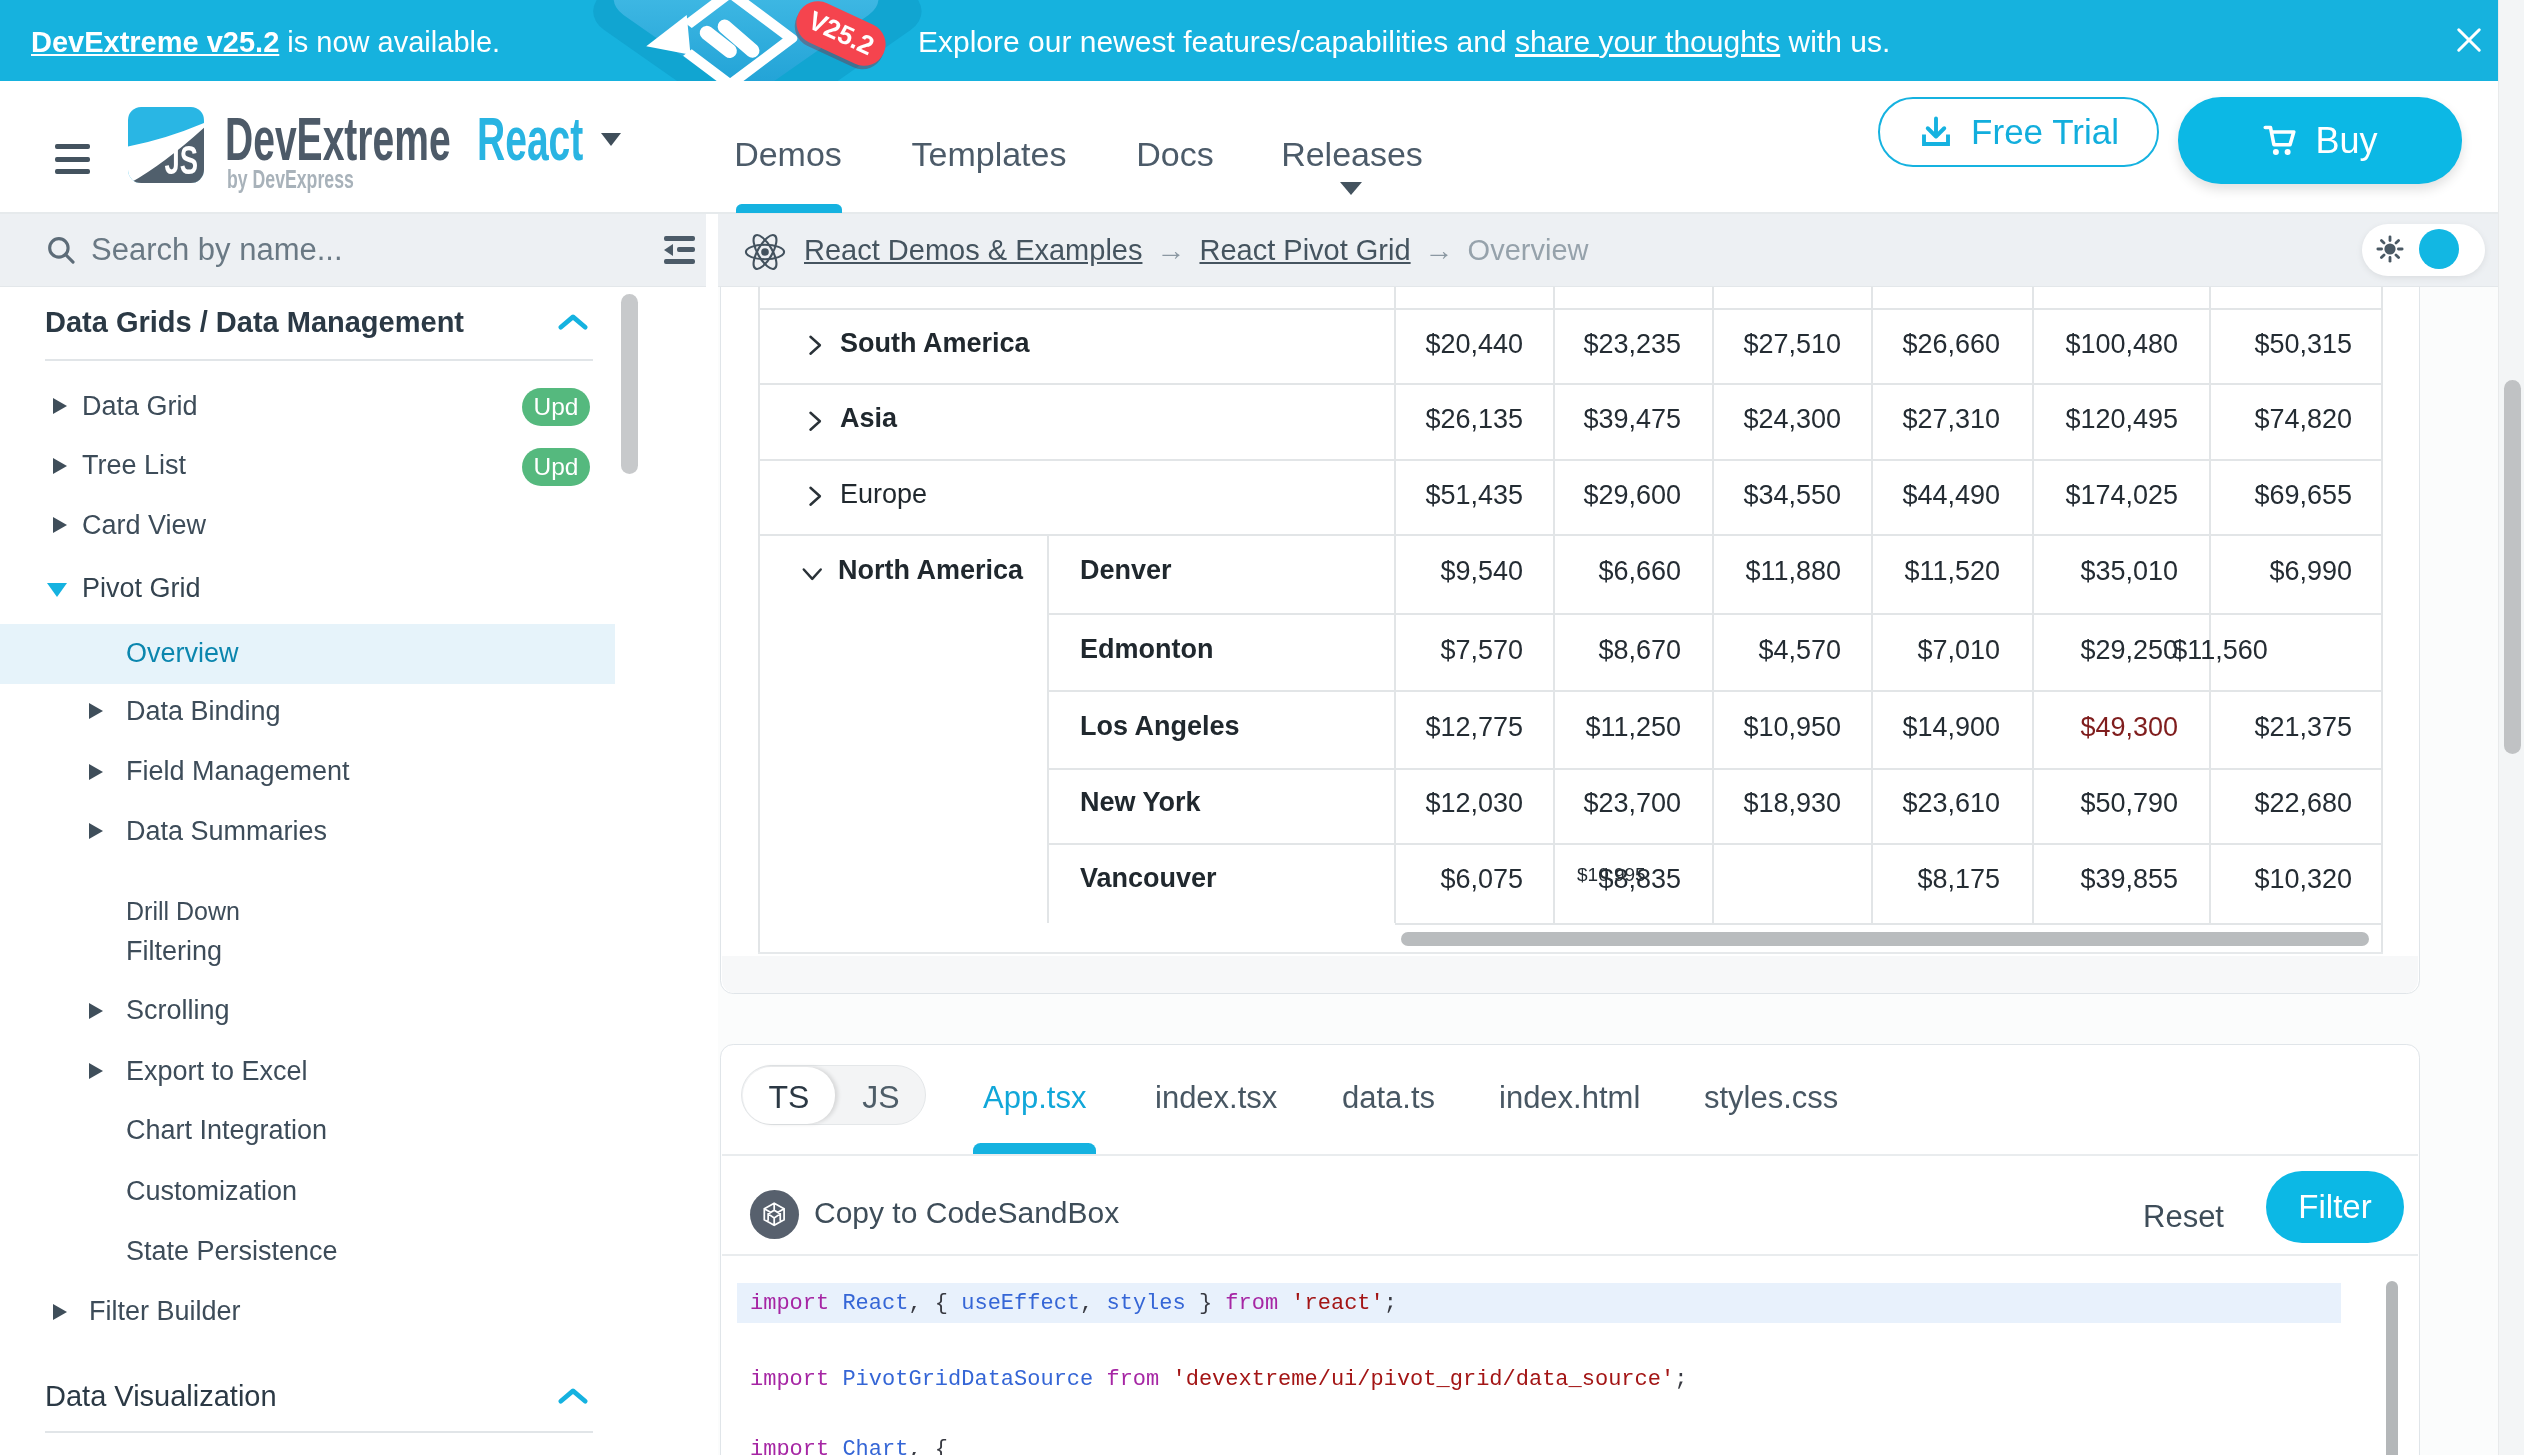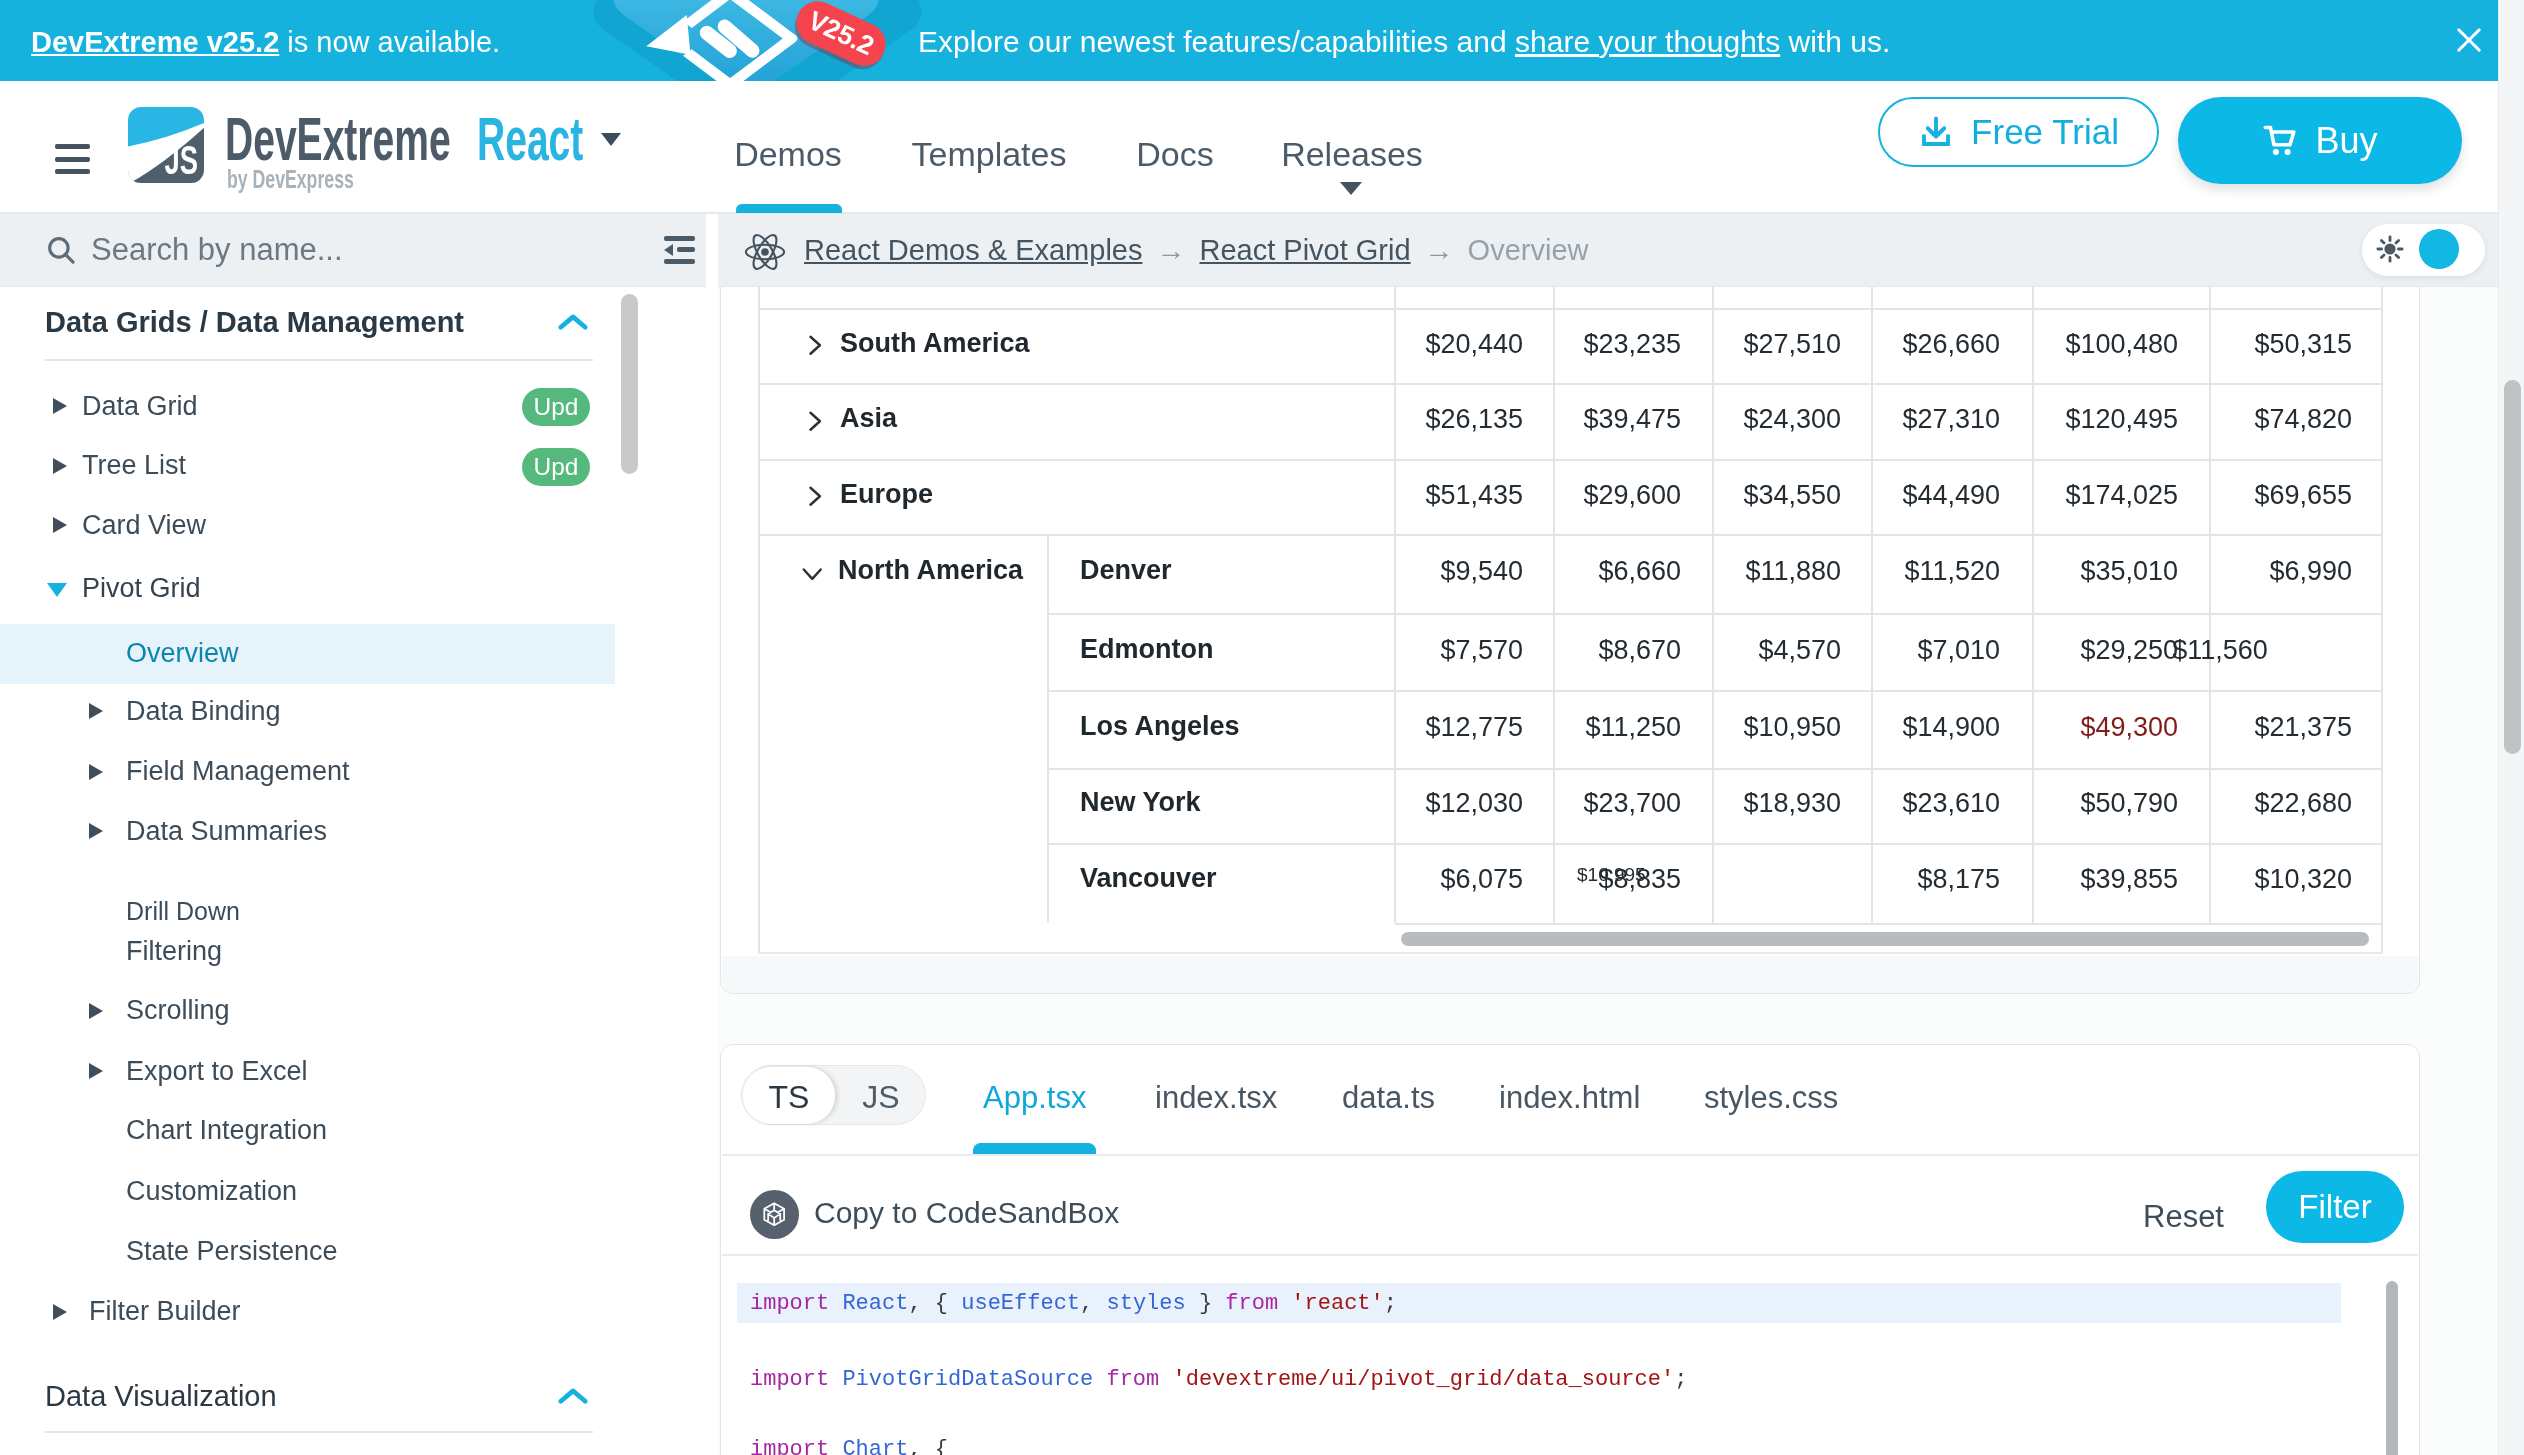--- a/index.html
+++ b/index.html
@@ -48,21 +48,21 @@
 <div class="txt" style="left:840px;top:403px;font-size:27px;font-weight:600;color:#20282e">Asia</div>
 <div class="txt" style="left:1259px;top:404px;width:264px;text-align:right;font-size:27px;color:#242c33">$26,135</div>
 <div class="txt" style="left:1417px;top:404px;width:264px;text-align:right;font-size:27px;color:#242c33">$39,475</div>
 <div class="txt" style="left:1577px;top:404px;width:264px;text-align:right;font-size:27px;color:#242c33">$24,300</div>
 <div class="txt" style="left:1736px;top:404px;width:264px;text-align:right;font-size:27px;color:#242c33">$27,310</div>
 <div class="txt" style="left:1914px;top:404px;width:264px;text-align:right;font-size:27px;color:#242c33">$120,495</div>
 <div class="txt" style="left:2088px;top:404px;width:264px;text-align:right;font-size:27px;color:#242c33">$74,820</div>
 <svg class="ab" style="left:802px;top:484px" width="24.5" height="24.5" viewBox="0 0 26 26">
     <polyline points="9,4 19,13 9,22" fill="none" stroke="#2a3238" stroke-width="2.6" stroke-linecap="round" stroke-linejoin="round"></polyline>
   </svg>
-<div class="txt" style="left:840px;top:479px;font-size:27px;font-weight:700;color:#20282e">Europe</div>
+<div class="txt" style="left:840px;top:479px;font-size:27px;font-weight:400;color:#20282e">Europe</div>
 <div class="txt" style="left:1259px;top:480px;width:264px;text-align:right;font-size:27px;color:#242c33">$51,435</div>
 <div class="txt" style="left:1417px;top:480px;width:264px;text-align:right;font-size:27px;color:#242c33">$29,600</div>
 <div class="txt" style="left:1577px;top:480px;width:264px;text-align:right;font-size:27px;color:#242c33">$34,550</div>
 <div class="txt" style="left:1736px;top:480px;width:264px;text-align:right;font-size:27px;color:#242c33">$44,490</div>
 <div class="txt" style="left:1914px;top:480px;width:264px;text-align:right;font-size:27px;color:#242c33">$174,025</div>
 <div class="txt" style="left:2088px;top:480px;width:264px;text-align:right;font-size:27px;color:#242c33">$69,655</div>
 <svg class="ab" style="left:800px;top:561px" width="24.5" height="24.5" viewBox="0 0 26 26">
     <polyline points="4,9 13,19 22,9" fill="none" stroke="#2a3238" stroke-width="2.6" stroke-linecap="round" stroke-linejoin="round"></polyline>
   </svg>
 <div class="txt" style="left:838px;top:555px;font-size:27px;font-weight:600;color:#20282e">North America</div>

